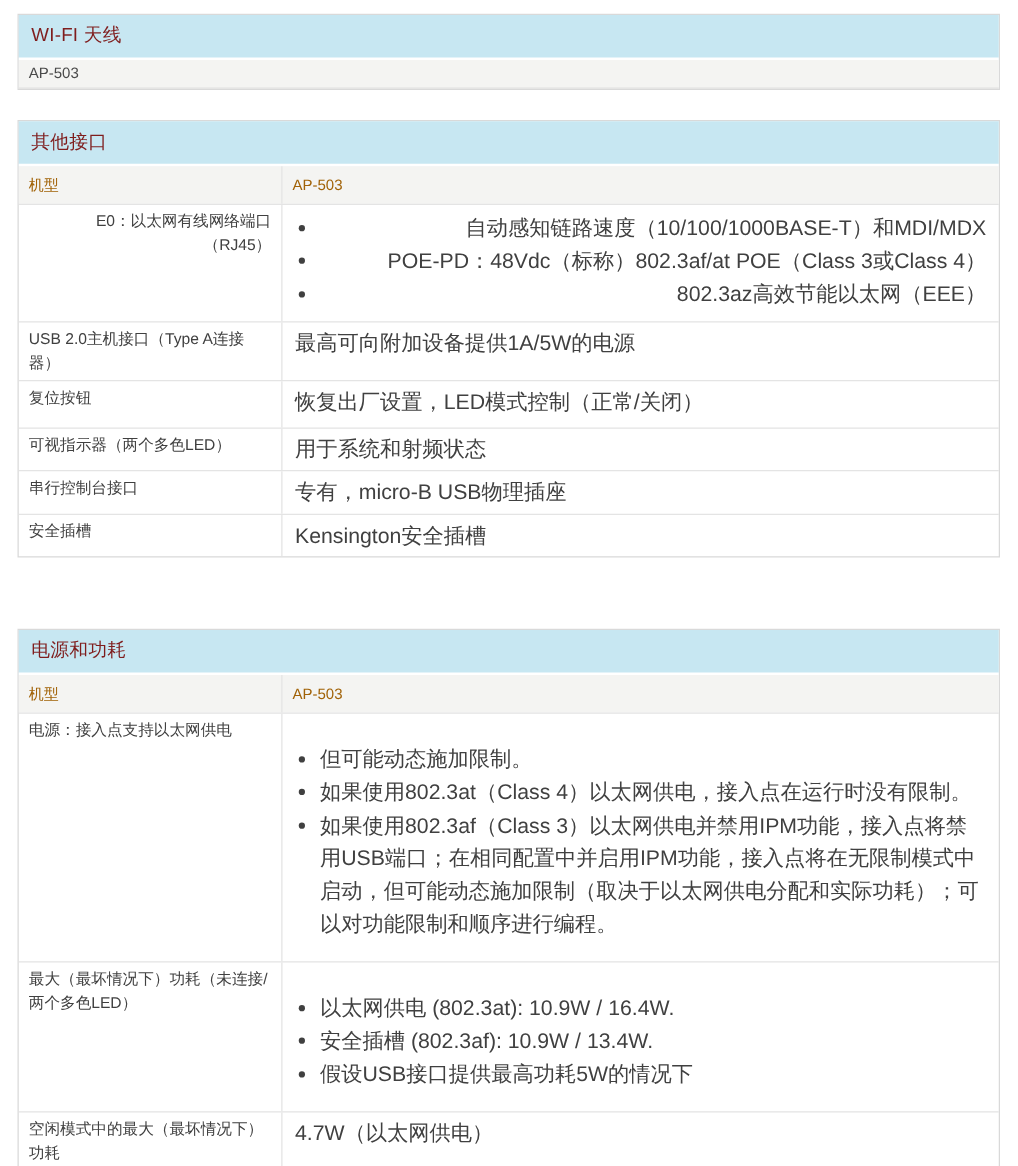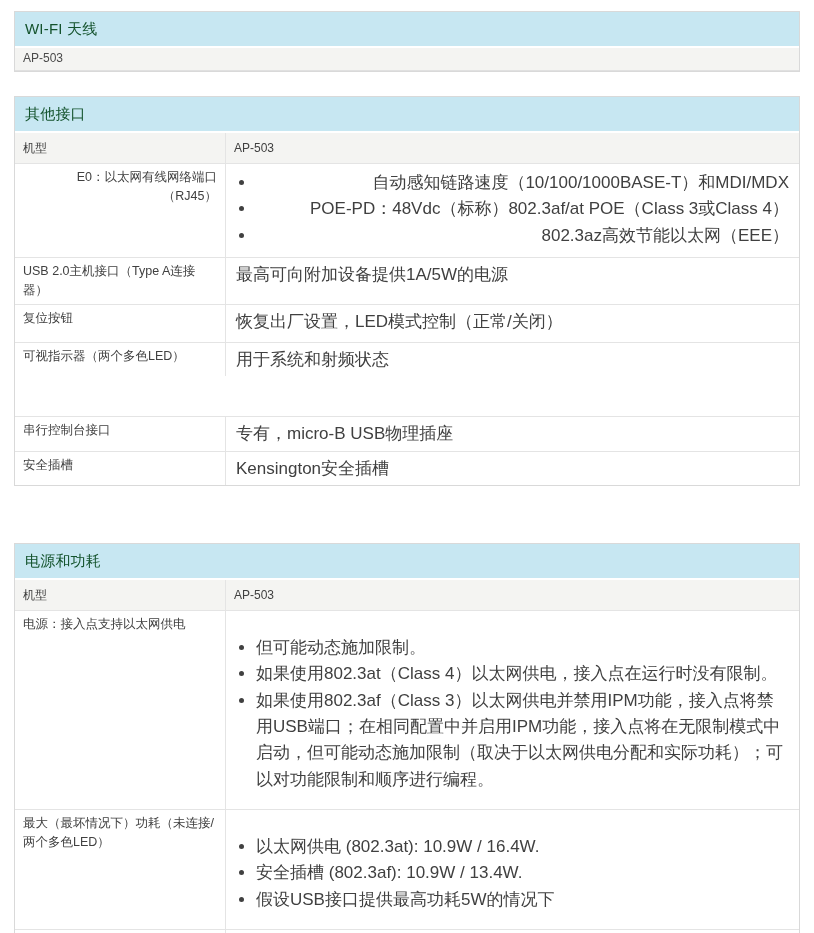--- a/index.html
+++ b/index.html
@@ -20,21 +20,21 @@
   }
   .panel + .panel { margin-top: 24px; }
   #sec-power { margin-top: 57px; }
 
   .panel-title {
     background: #c7e7f2;
     height: 36px;
     line-height: 34px;
     padding: 0 10px;
     font-size: 15px;
-    color: #14532d;
+    color: #7f1d1d;
     border-bottom: 2px solid #ffffff;
     font-weight: 400;
     letter-spacing: 0.2px;
   }
 
   
   .model-bar {
     background: #f4f4f2;
     height: 23px;
     padding: 3px 8px;
@@ -68,31 +68,31 @@
   }
   .spec-value {
     flex: 1 1 auto;
     padding: 4px 10px;
     font-size: 17px;
     line-height: 1.5;
   }
   .spec-head .spec-label, .spec-head .spec-value {
     padding: 6px 8px;
     font-size: 12px;
-    color: #404040;
+    color: #a16207;
   }
   .spec-value ul { margin: 2px 0 4px 0; padding-left: 20px; line-height: 1.55; }
   .spec-value li { margin: 0; }
 
   
   #sec-interfaces .spec-row:nth-child(2) { min-height: 65px; text-align: right; }
   #sec-interfaces .spec-row:nth-child(3) { min-height: 35px; }
   #sec-interfaces .spec-row:nth-child(4) { min-height: 38px; }
   #sec-interfaces .spec-row:nth-child(5) { min-height: 25px; }
-  #sec-interfaces .spec-row:nth-child(6) { min-height: 24px; margin-top: 40px; }
+  #sec-interfaces .spec-row:nth-child(6) { min-height: 24px; }
   #sec-interfaces .spec-row:nth-child(7) { min-height: 21px; }
 
   #sec-power .spec-row:nth-child(2) { min-height: 140px; }
   #sec-power .spec-row:nth-child(3) { min-height: 88px; }
   #sec-power .spec-row:nth-child(4) { min-height: 40px; }
   #sec-power .spec-row:nth-child(5) { min-height: 39px; }
   #sec-power .spec-value ul { margin-top: 20px; margin-bottom: 12px; }
 </style>
 </head>
 <body>

